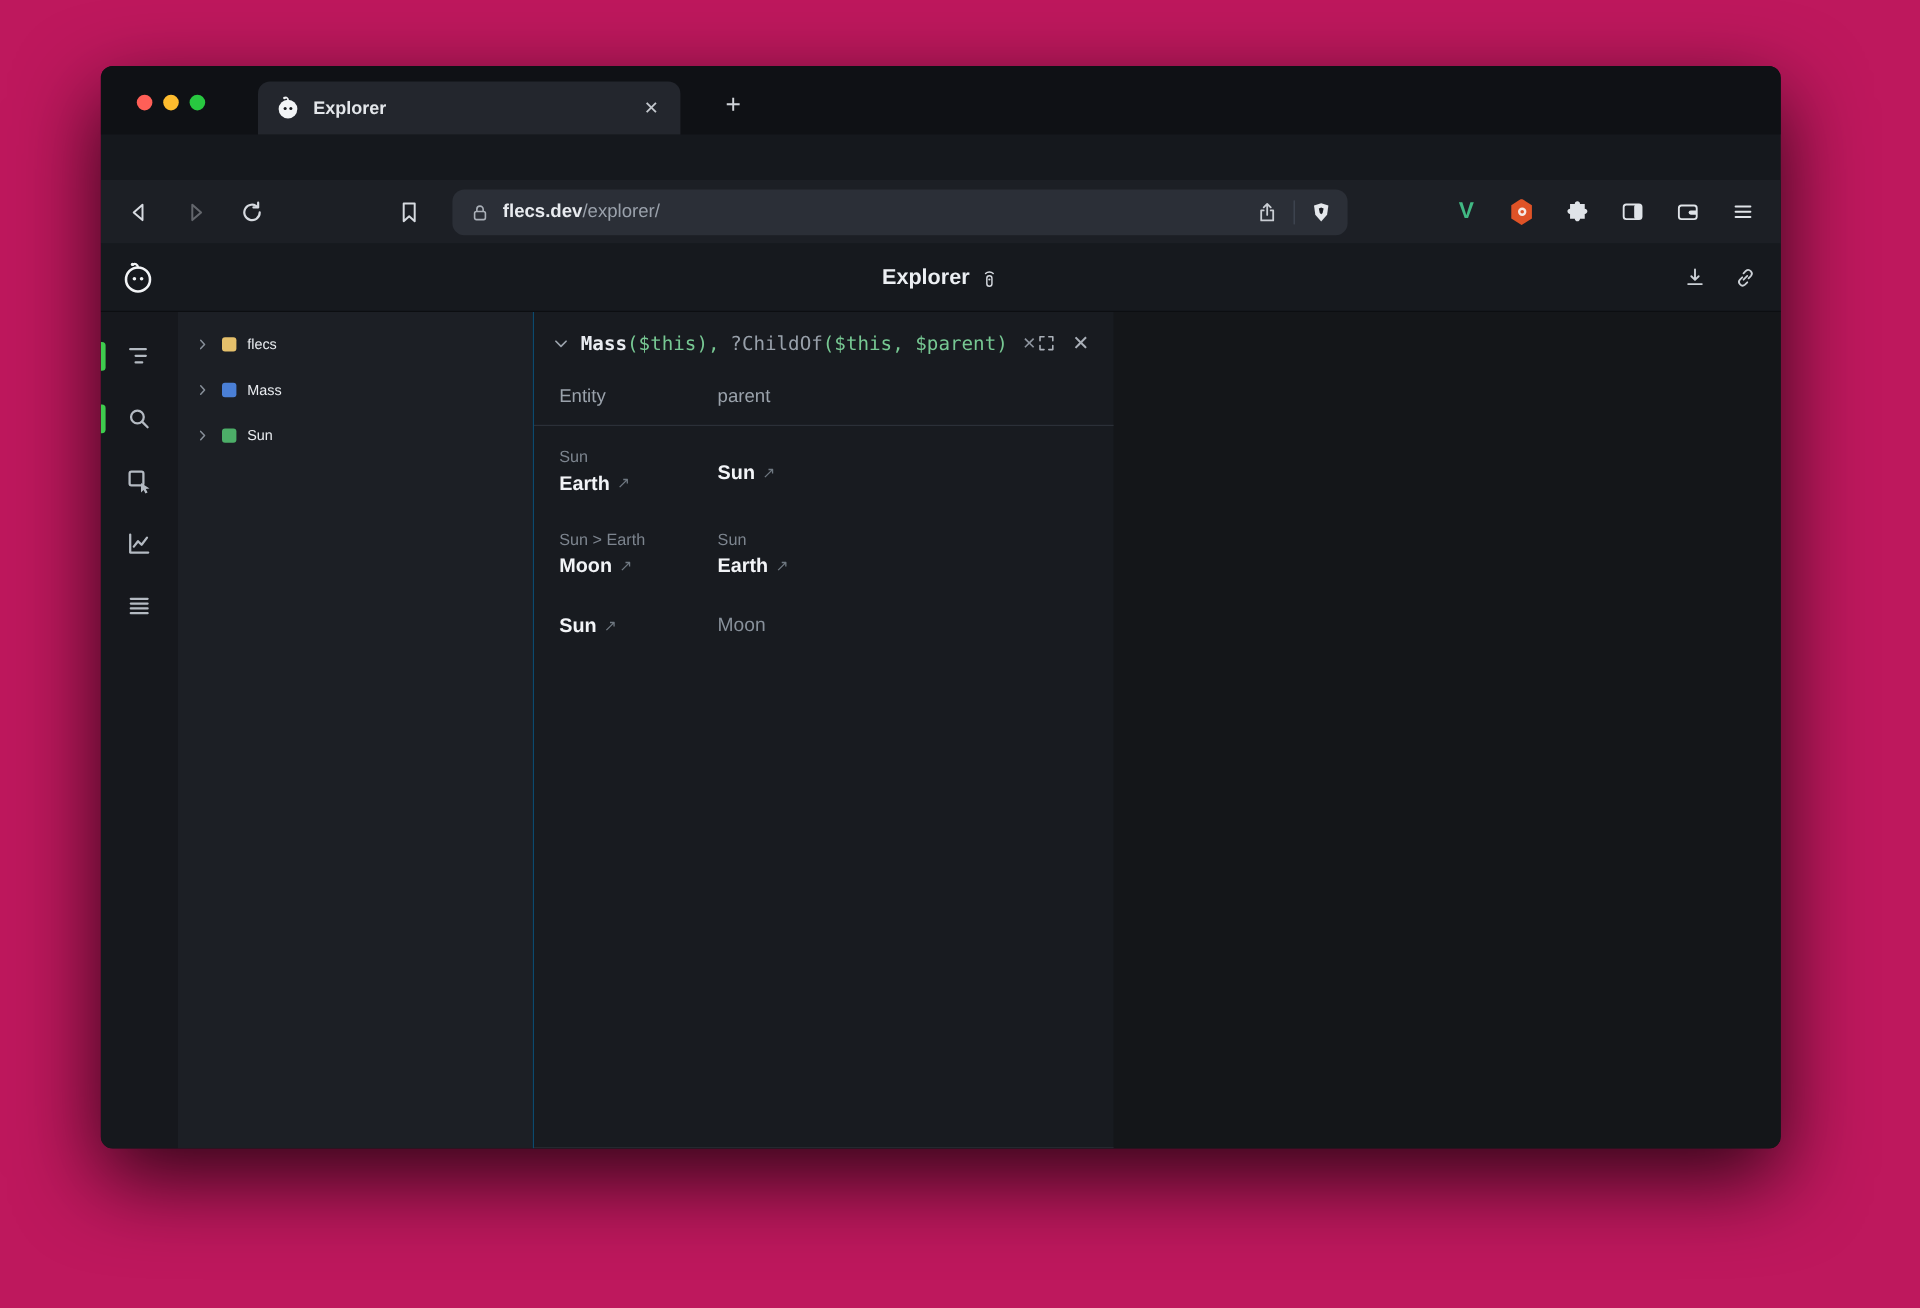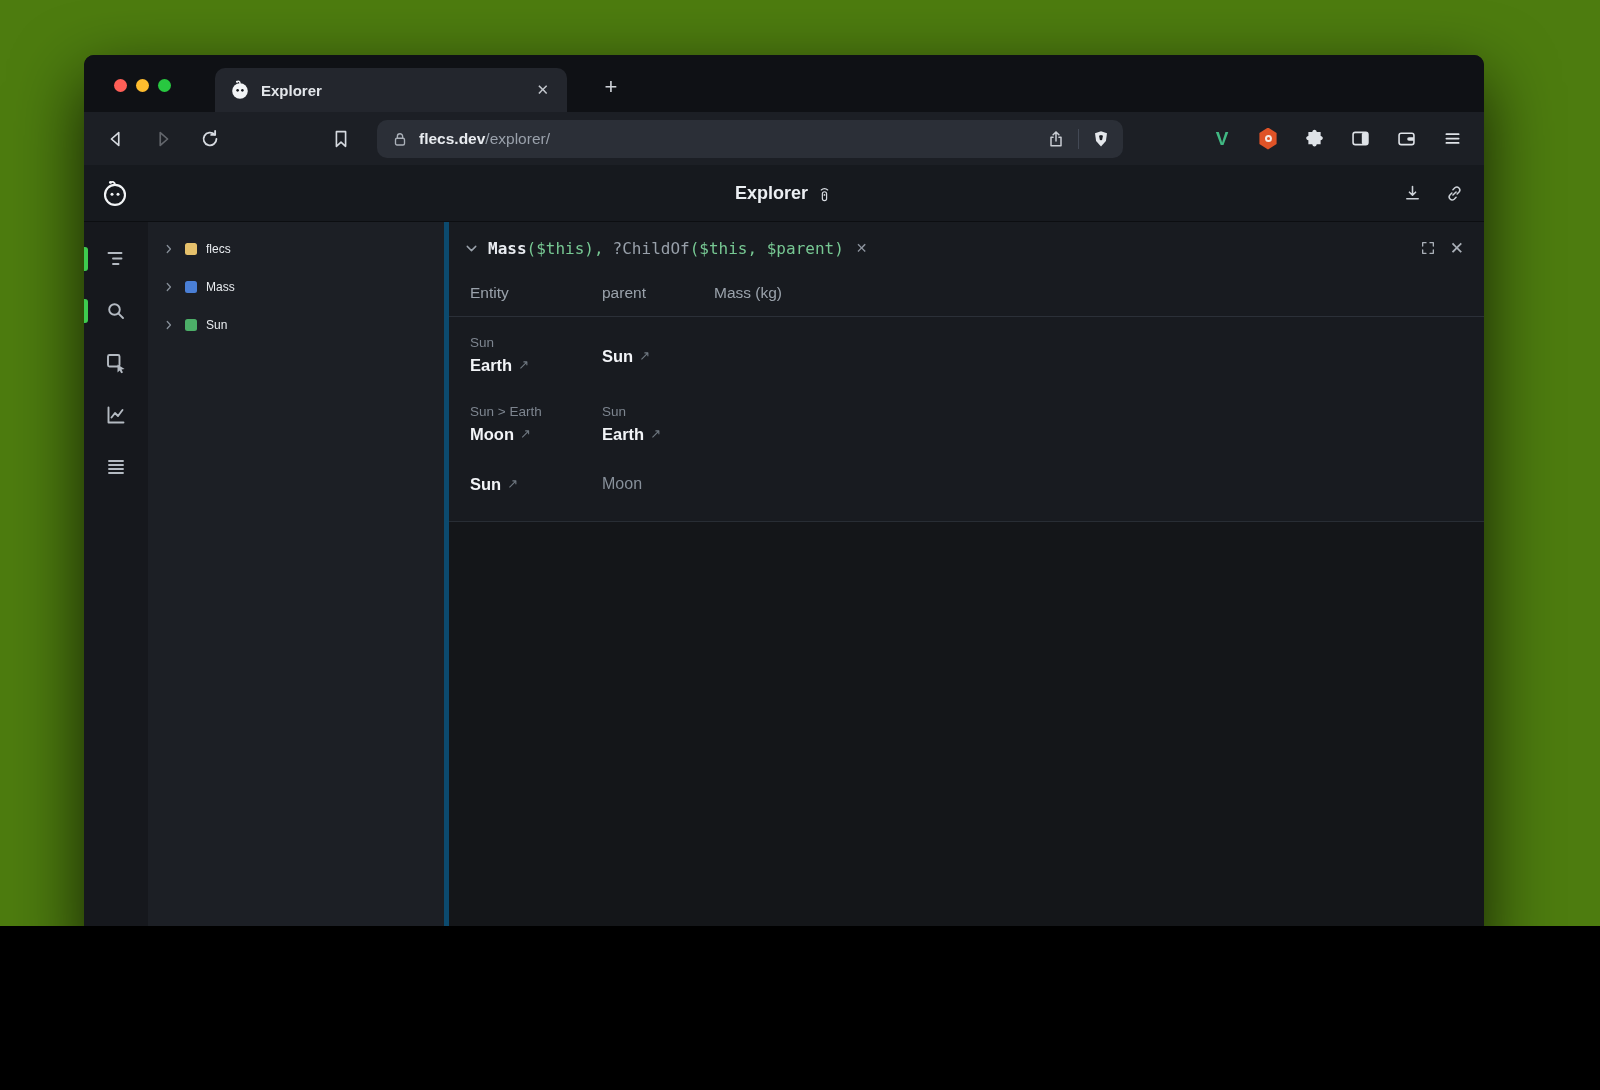--- a/index.html
+++ b/index.html
@@ -1,37 +1,37 @@
 <!DOCTYPE html>
 <html><head>
 <meta charset="utf-8">
 <style>
   * { margin:0; padding:0; box-sizing:border-box; }
   body { background:#000; }
-  .stage { position:relative; width:1600px; height:926px; background:#4d7c0f;
+  .stage { position:relative; width:1600px; height:1090px; background:#be185d;
            font-family:"Liberation Sans", sans-serif; overflow:hidden; }
   .window { position:absolute; left:84px; top:55px; width:1400px; height:902px;
             border-radius:10px; overflow:hidden; background:#15181d;
             box-shadow:0 25px 70px rgba(0,0,0,.75); display:flex; flex-direction:column; }
 
   
   .tabstrip { position:relative; height:57px; background:#0f1115; flex:0 0 auto; }
   .traffic { position:absolute; left:30px; top:24px; display:flex; gap:9px; }
   .light { width:13px; height:13px; border-radius:50%; }
   .tab { position:absolute; left:131px; bottom:0; width:352px; height:44px;
          background:#23262d; border-radius:10px 10px 0 0; display:flex;
          align-items:center; padding:0 14px; }
   .tab-title { color:#e3e6ea; font-size:15px; font-weight:600; margin-left:10px; flex:1; }
   .tab-close { color:#c3c7cd; font-size:15px; cursor:default; padding:2px 4px; }
   .newtab { position:absolute; left:512px; top:18px; width:30px; height:30px;
             color:#cfd3d8; font-size:22px; line-height:28px; text-align:center; border-radius:6px; }
 
   
   .navbar { height:53px; background:#1c1f25; display:flex; align-items:center;
-            padding:0 14px; flex:0 0 auto; }
+            padding:0 14px; flex:0 0 auto;margin-top:38px; }
   .navbtn { width:36px; height:36px; display:flex; align-items:center; justify-content:center;
             border-radius:8px; flex:0 0 auto; }
   .navbtn.dim svg { opacity:.38; }
   .bookmark-btn { margin-left:95px; }
   .urlbar { margin-left:18px; width:746px; height:38px; background:#2b2f37; border-radius:10px;
             display:flex; align-items:center; padding:0 12px 0 14px; }
   .url-text { margin-left:10px; font-size:15.5px; color:#e8ebef; flex:1; white-space:nowrap; }
   .url-path { color:#9aa1ab; }
   .url-div { width:1px; height:20px; background:#434955; margin:0 12px; }
   .extras { margin-left:auto; display:flex; gap:10px; }
@@ -57,22 +57,22 @@
           display:flex; flex-direction:column; align-items:center; gap:22px; flex:0 0 auto; }
   .rail-btn { width:30px; height:30px; display:flex; align-items:center; justify-content:center; }
   .rail-indicator { position:absolute; left:0; width:4px; height:24px; border-radius:0 3px 3px 0; }
   .ind-0 { top:25px; } .ind-1 { top:77px; }
 
   .treepanel { width:296px; background:#1c1f25; padding-top:8px; flex:0 0 auto; }
   .tree-item { height:38px; display:flex; align-items:center; padding-left:14px; gap:9px; }
   .tree-sq { width:12px; height:12px; border-radius:2.5px; flex:0 0 auto; }
   .tree-label { color:#e9ecf0; font-size:12px; }
 
-  .querypanel { flex:1; background:#141619; display:flex; flex-direction:column;
-                border-left:5px solid #0c4a6e; min-width:0;justify-content:space-between; }
+  .querypanel { flex:1; background:#141619; display:flex; flex-direction:row;
+                border-left:1px solid #0c4a6e; min-width:0;justify-content:space-between; }
   .qtop { background:#181b20; border-bottom:1px solid #282d34; }
   .queryheader { height:52px; display:flex; align-items:center; padding:0 20px 0 14px; }
   .qcode { margin-left:8px; font-family:"DejaVu Sans Mono", monospace; font-size:16px; white-space:pre; }
   .q-name { color:#e9ecf1; font-weight:700; }
   .q-green { color:#77c893; }
   .q-dim { color:#98a0aa; }
   .q-args1 { margin-right:9px; }
   .q-clear { margin-left:12px; color:#8d949e; font-size:14px; }
   .qh-actions { margin-left:auto; display:flex; align-items:center; gap:14px; }
   .panel-close { color:#aab0b8; font-size:17px; }
@@ -312,21 +312,20 @@
                   <path d="M4 9V4h5M15 4h5v5M20 15v5h-5M9 20H4v-5"></path>
                 </svg>
               </span>
               <span class="panel-close">✕</span>
             </span>
           </div>
 
           <div class="thead">
             <span>Entity</span>
             <span>parent</span>
-            <span>Mass (kg)</span>
           </div>
 
           <div class="trow first">
             <div>
               <div class="path">Sun</div>
               <div class="ename">
                   <span>Earth</span>
                   <span class="arrow">↗</span>
                 </div>
             </div>

